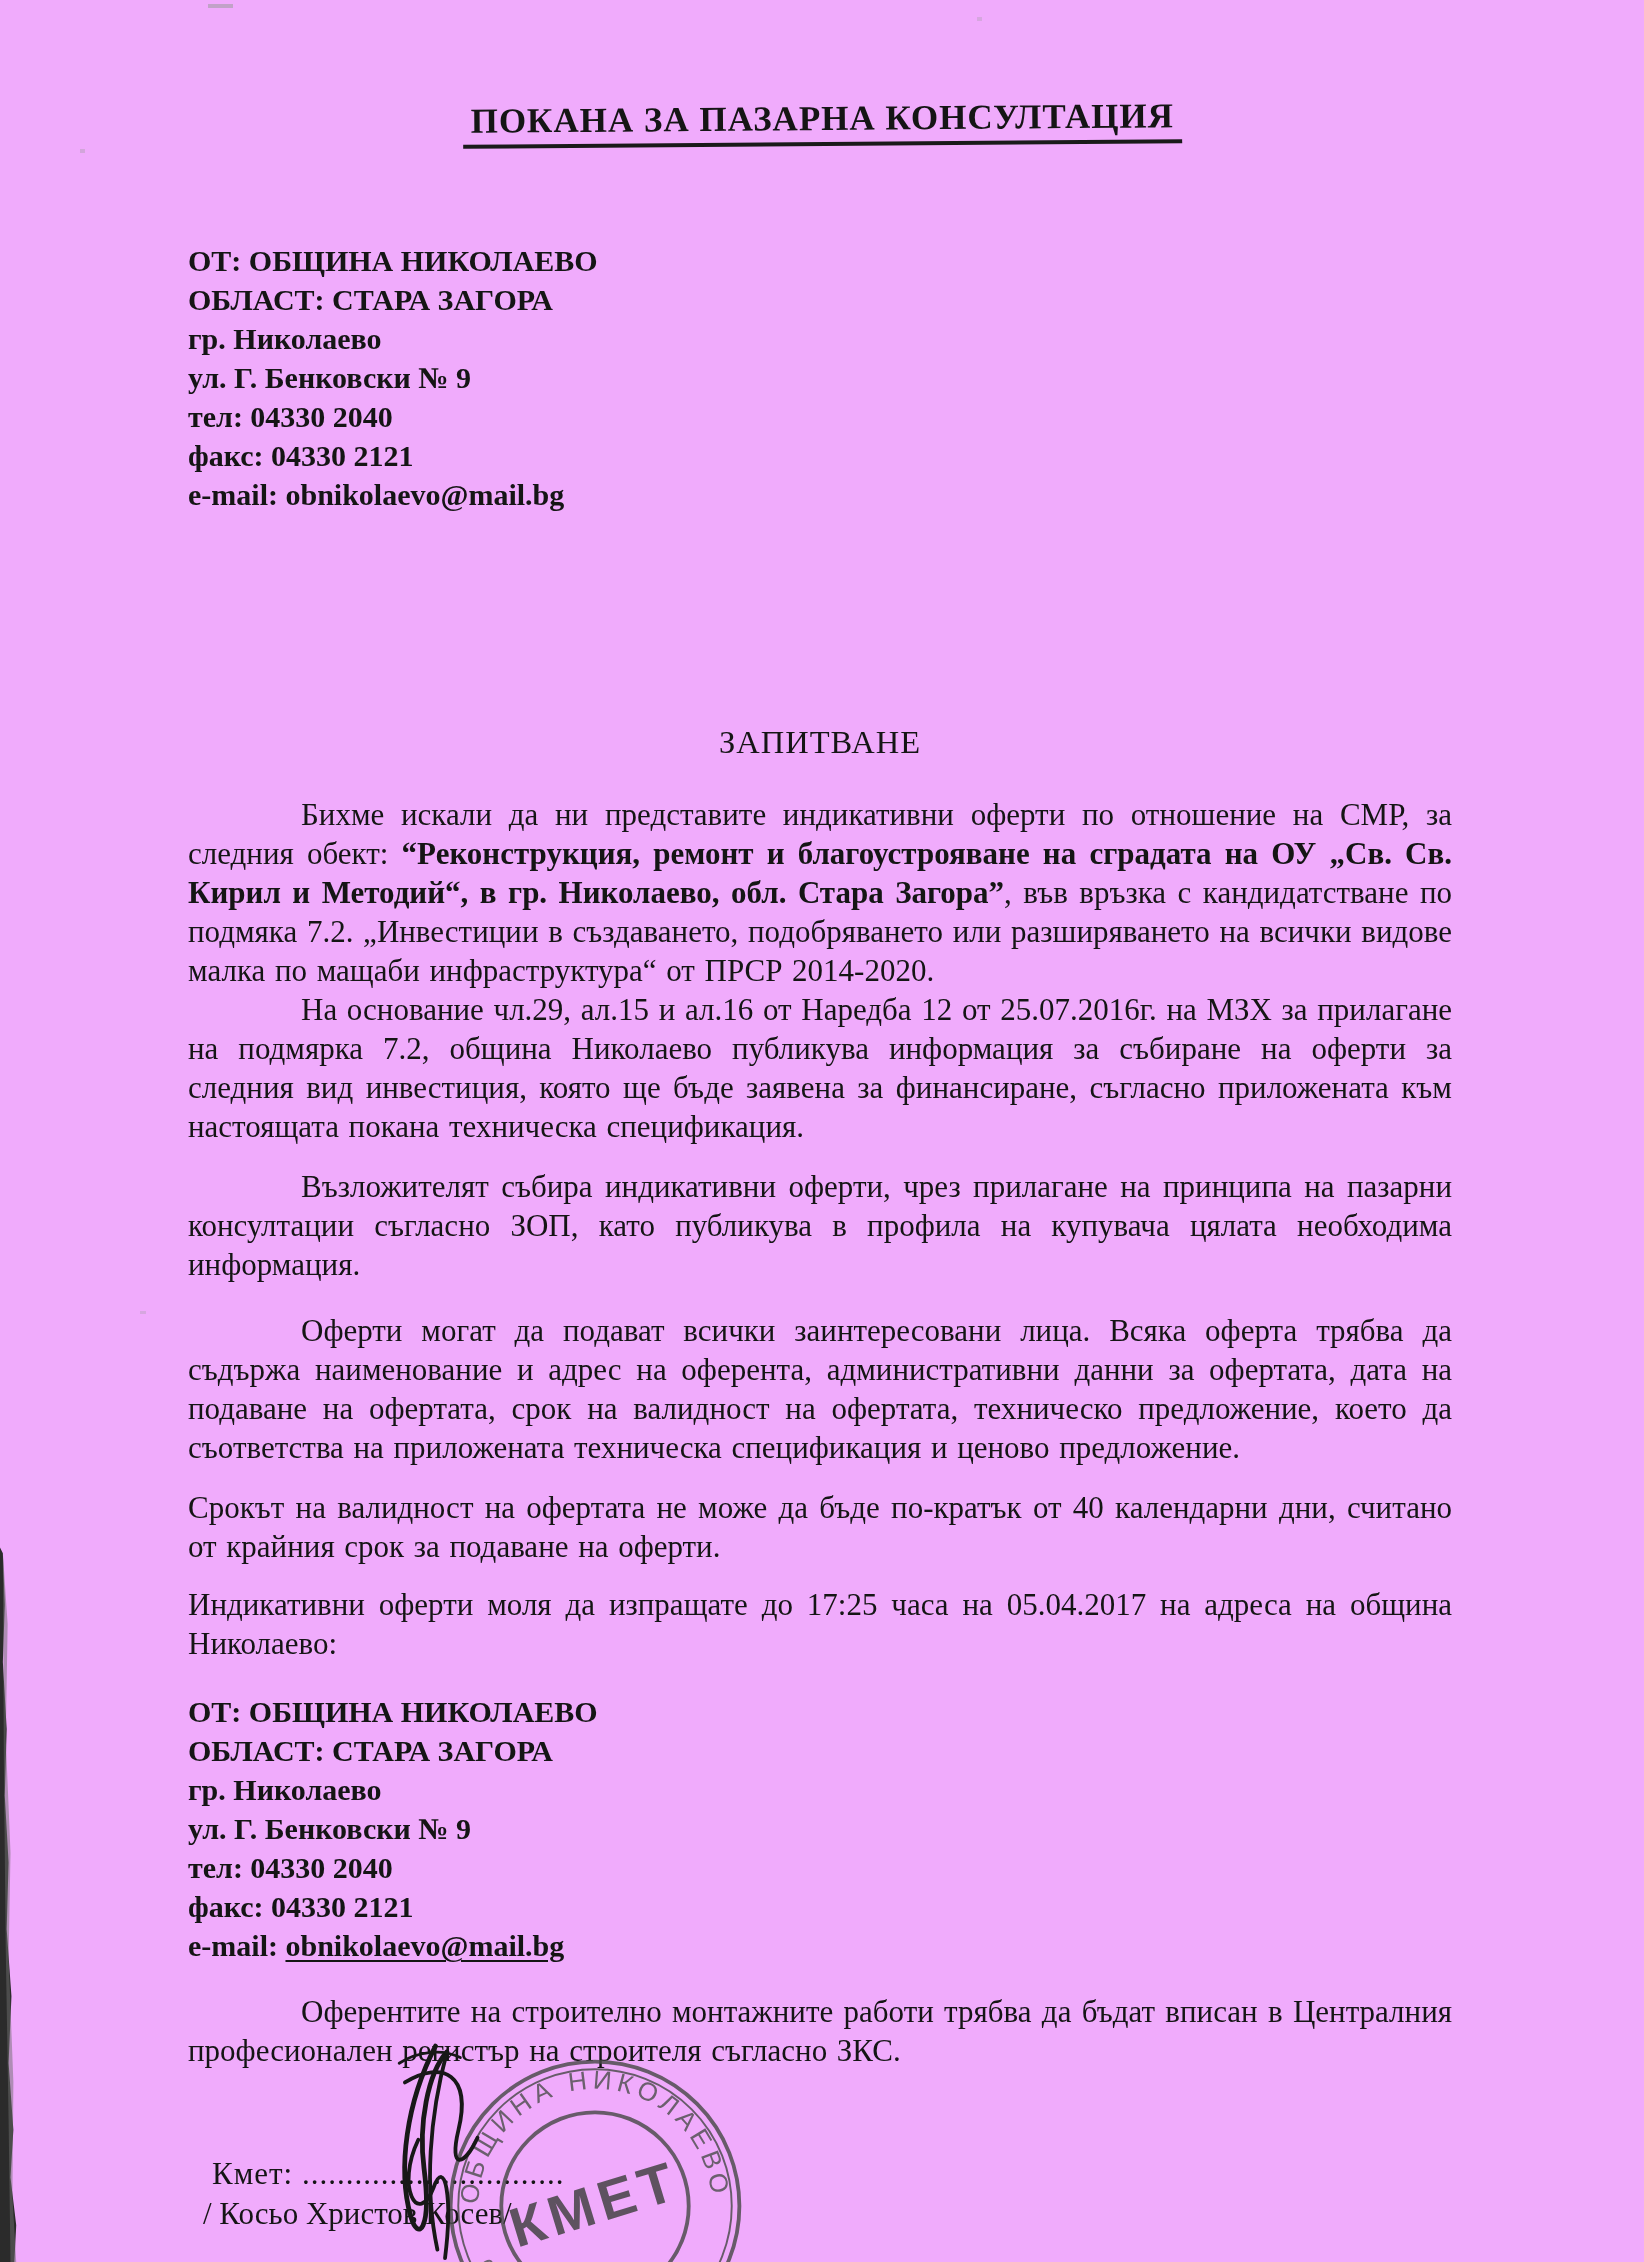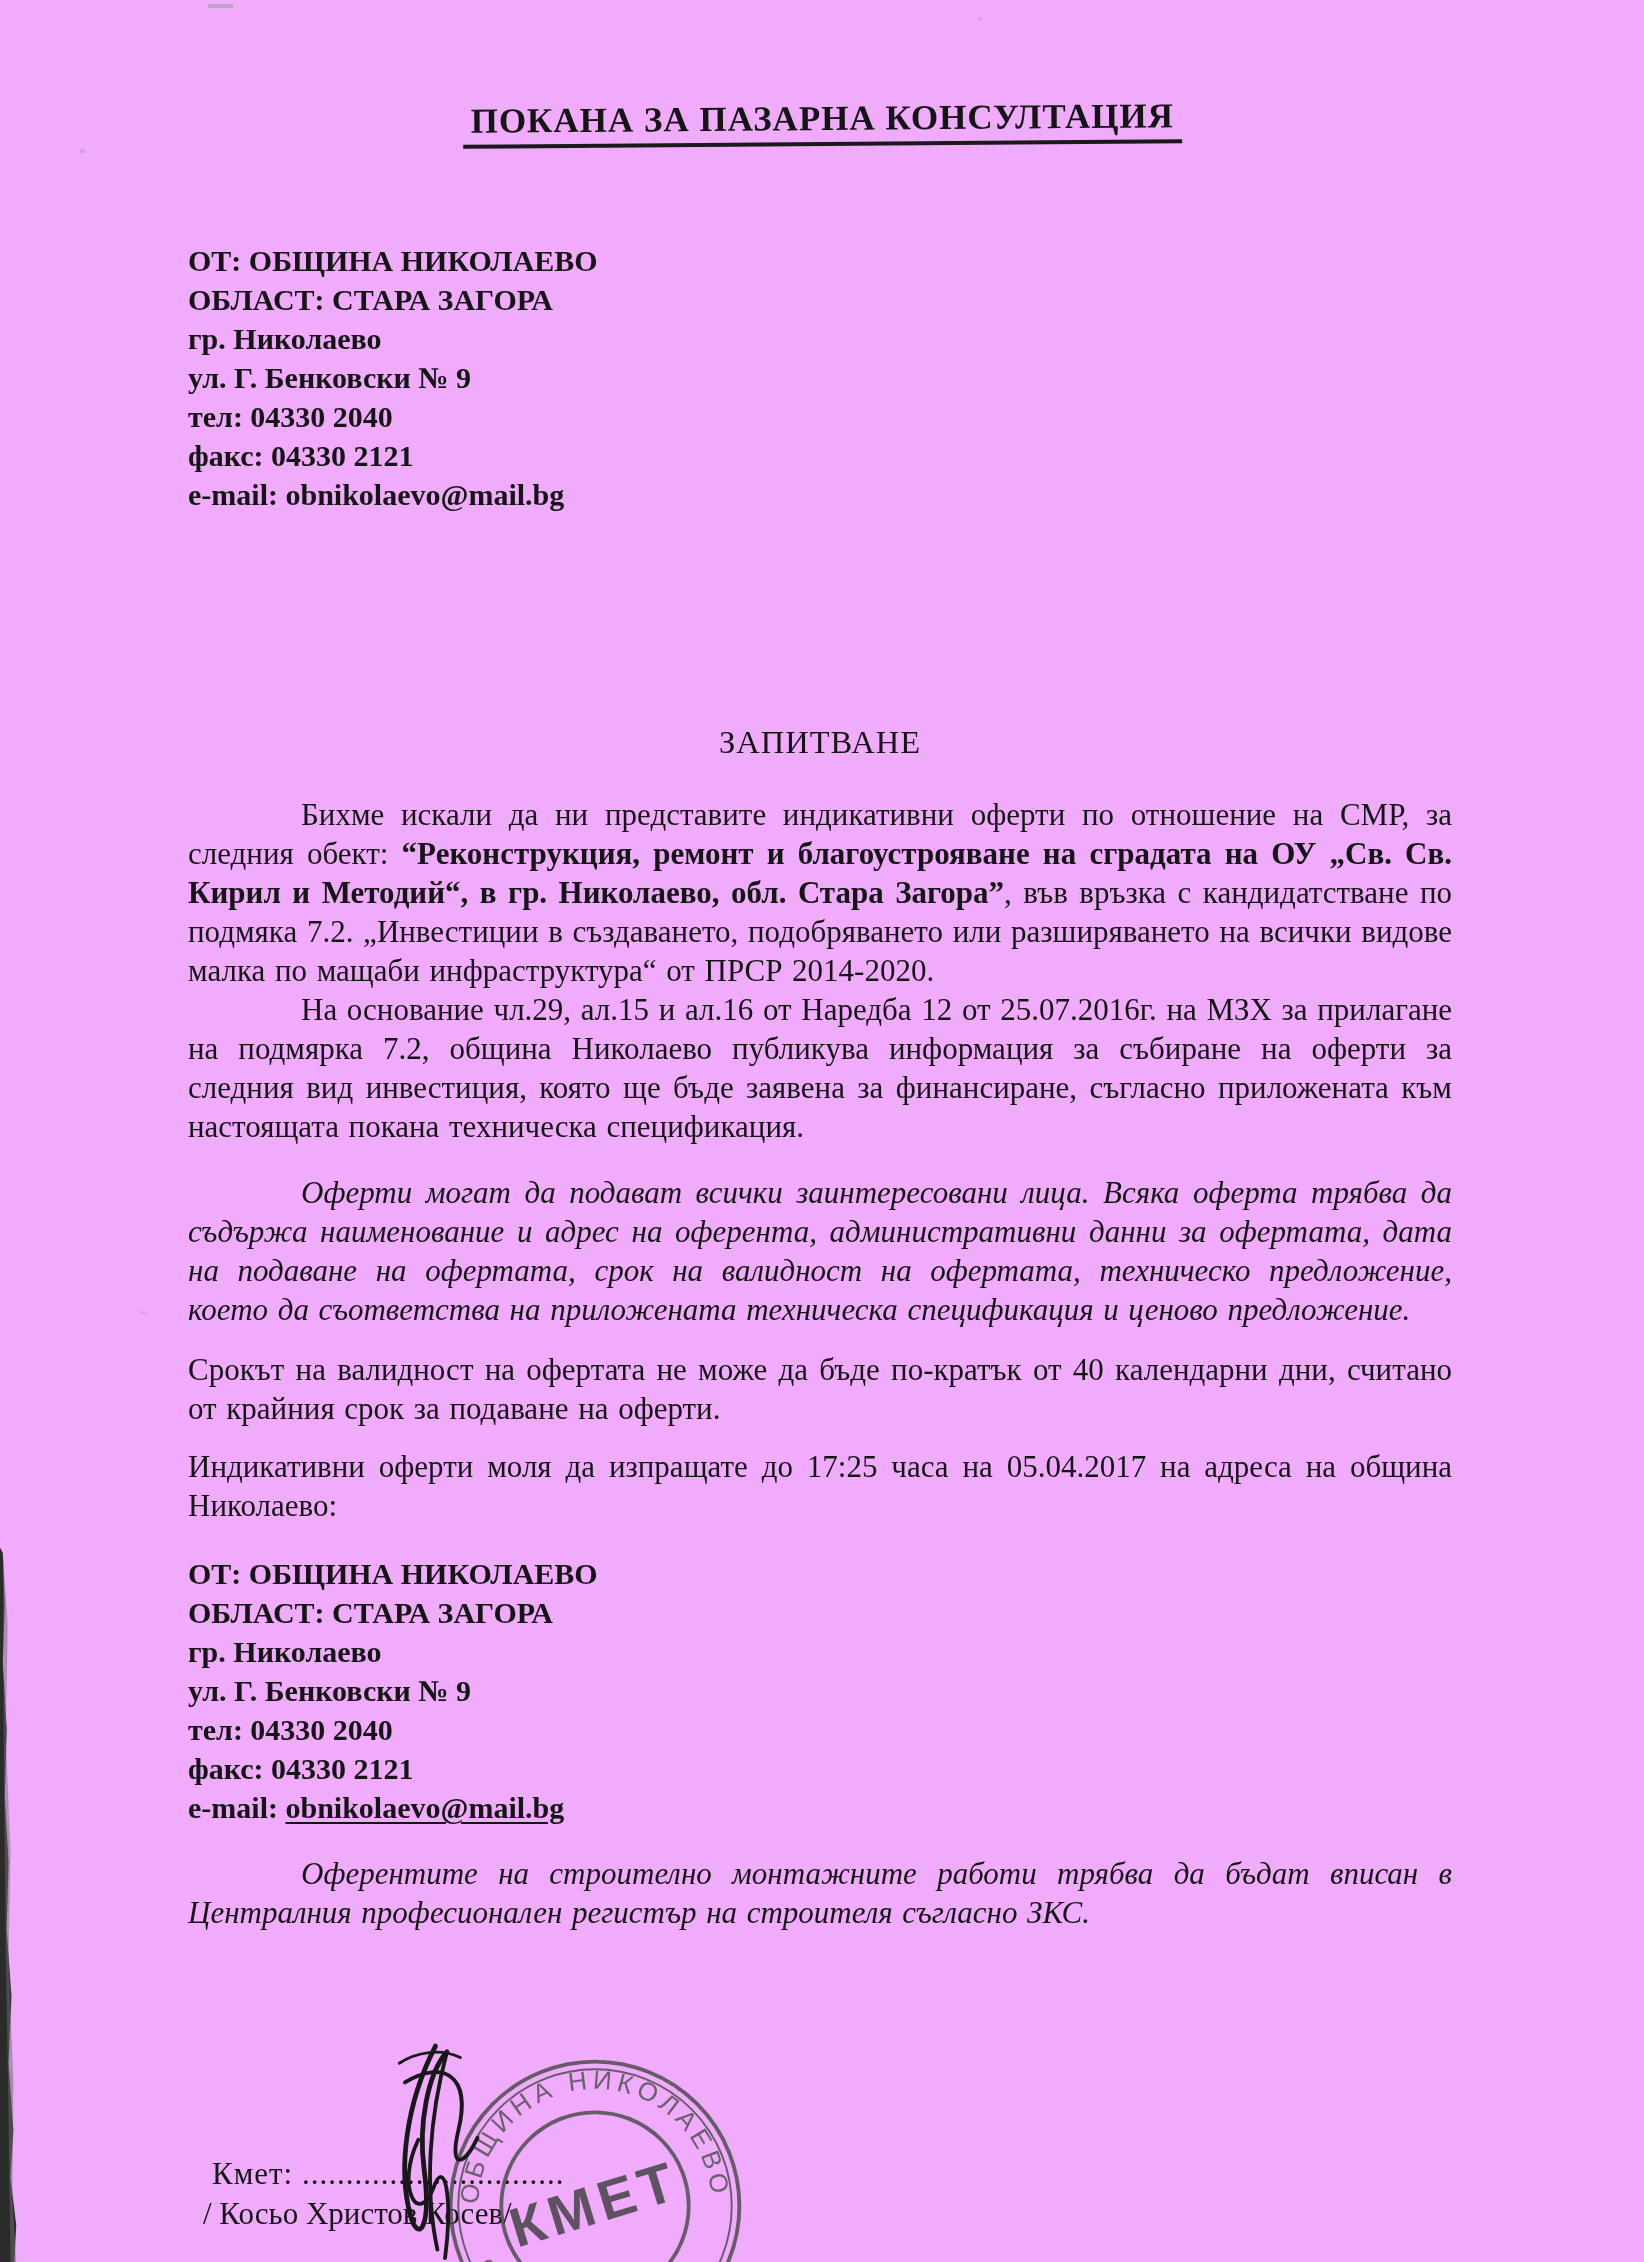--- a/index.html
+++ b/index.html
@@ -37,21 +37,21 @@
   }
   
   .bodycol{
     position:absolute;left:188px;top:795px;width:1264px;
     font-size:31px;line-height:39px;text-align:justify;word-spacing:1.9px;
   }
   .bodycol p{margin:0;}
   .ind{text-indent:113px;}
   .mt22{margin-top:21px !important;}
   .mt20{margin-top:19px !important;}
-  .mt28{margin-top:27px !important;font-style:italic;}
+  .mt28{margin-top:27px !important;}
   .contact-bottom{margin-top:29px;text-align:left;word-spacing:0;}
   
   .kmet-line{position:absolute;left:212px;top:2156px;font-size:31px;letter-spacing:1px;}
   .kmet-name{position:absolute;left:203px;top:2196px;font-size:31px;}
   .sig-svg{position:absolute;left:361px;top:2025px;}
   .stamp-svg{position:absolute;left:442px;top:2053px;opacity:0.82;}
   
   .edge-tear{position:absolute;left:0;top:1547px;}
   .speck{position:absolute;background:#9a9a9a;}
 </style>
@@ -73,20 +73,21 @@
     <div class="ln">факс: 04330 2121</div>
     <div class="ln"><span>e-mail: </span><span>obnikolaevo@mail.bg</span></div>
   </div>
 
 
   <div class="heading">ЗАПИТВАНЕ</div>
 
   <div class="bodycol">
     <p class="ind"><span>Бихме искали да ни представите индикативни оферти по отношение на СМР, за следния обект: </span><b>“Реконструкция, ремонт и благоустрояване на сградата на ОУ „Св. Св. Кирил и Методий“, в гр. Николаево, обл. Стара Загора”</b><span>, във връзка с кандидатстване по подмяка 7.2. „Инвестиции в създаването, подобряването или разширяването на всички видове малка по мащаби инфраструктура“ от ПРСР 2014-2020.</span></p>
     <p class="ind">На основание чл.29, ал.15 и ал.16 от Наредба 12 от 25.07.2016г. на МЗХ за прилагане на подмярка 7.2, община Николаево  публикува информация за събиране на оферти за следния вид инвестиция, която ще бъде заявена за финансиране, съгласно приложената към настоящата покана техническа спецификация.</p>
+    <p class="ind mt22">Възложителят събира индикативни оферти, чрез прилагане на принципа на пазарни консултации съгласно ЗОП, като публикува в профила на купувача цялата необходима информация.</p>
     <p class="ind mt28">Оферти могат да подават всички заинтересовани лица. Всяка оферта трябва да съдържа наименование и адрес на оферента, административни данни за офертата, дата на подаване на офертата, срок на валидност на офертата, техническо предложение, което да съответства на приложената техническа спецификация и ценово предложение.</p>
     <p class="mt22">Срокът на валидност на офертата не може да бъде по-кратък от 40 календарни дни, считано от крайния срок за подаване на оферти.</p>
     <p class="mt20">Индикативни оферти моля да изпращате до 17:25 часа на 05.04.2017 на адреса на община Николаево:</p>
 
     <div class="contact contact-bottom">
       <div class="ln">ОТ: ОБЩИНА НИКОЛАЕВО</div>
       <div class="ln">ОБЛАСТ: СТАРА ЗАГОРА</div>
       <div class="ln">гр. Николаево</div>
       <div class="ln">ул. Г. Бенковски № 9</div>
       <div class="ln">тел: 04330 2040</div>

